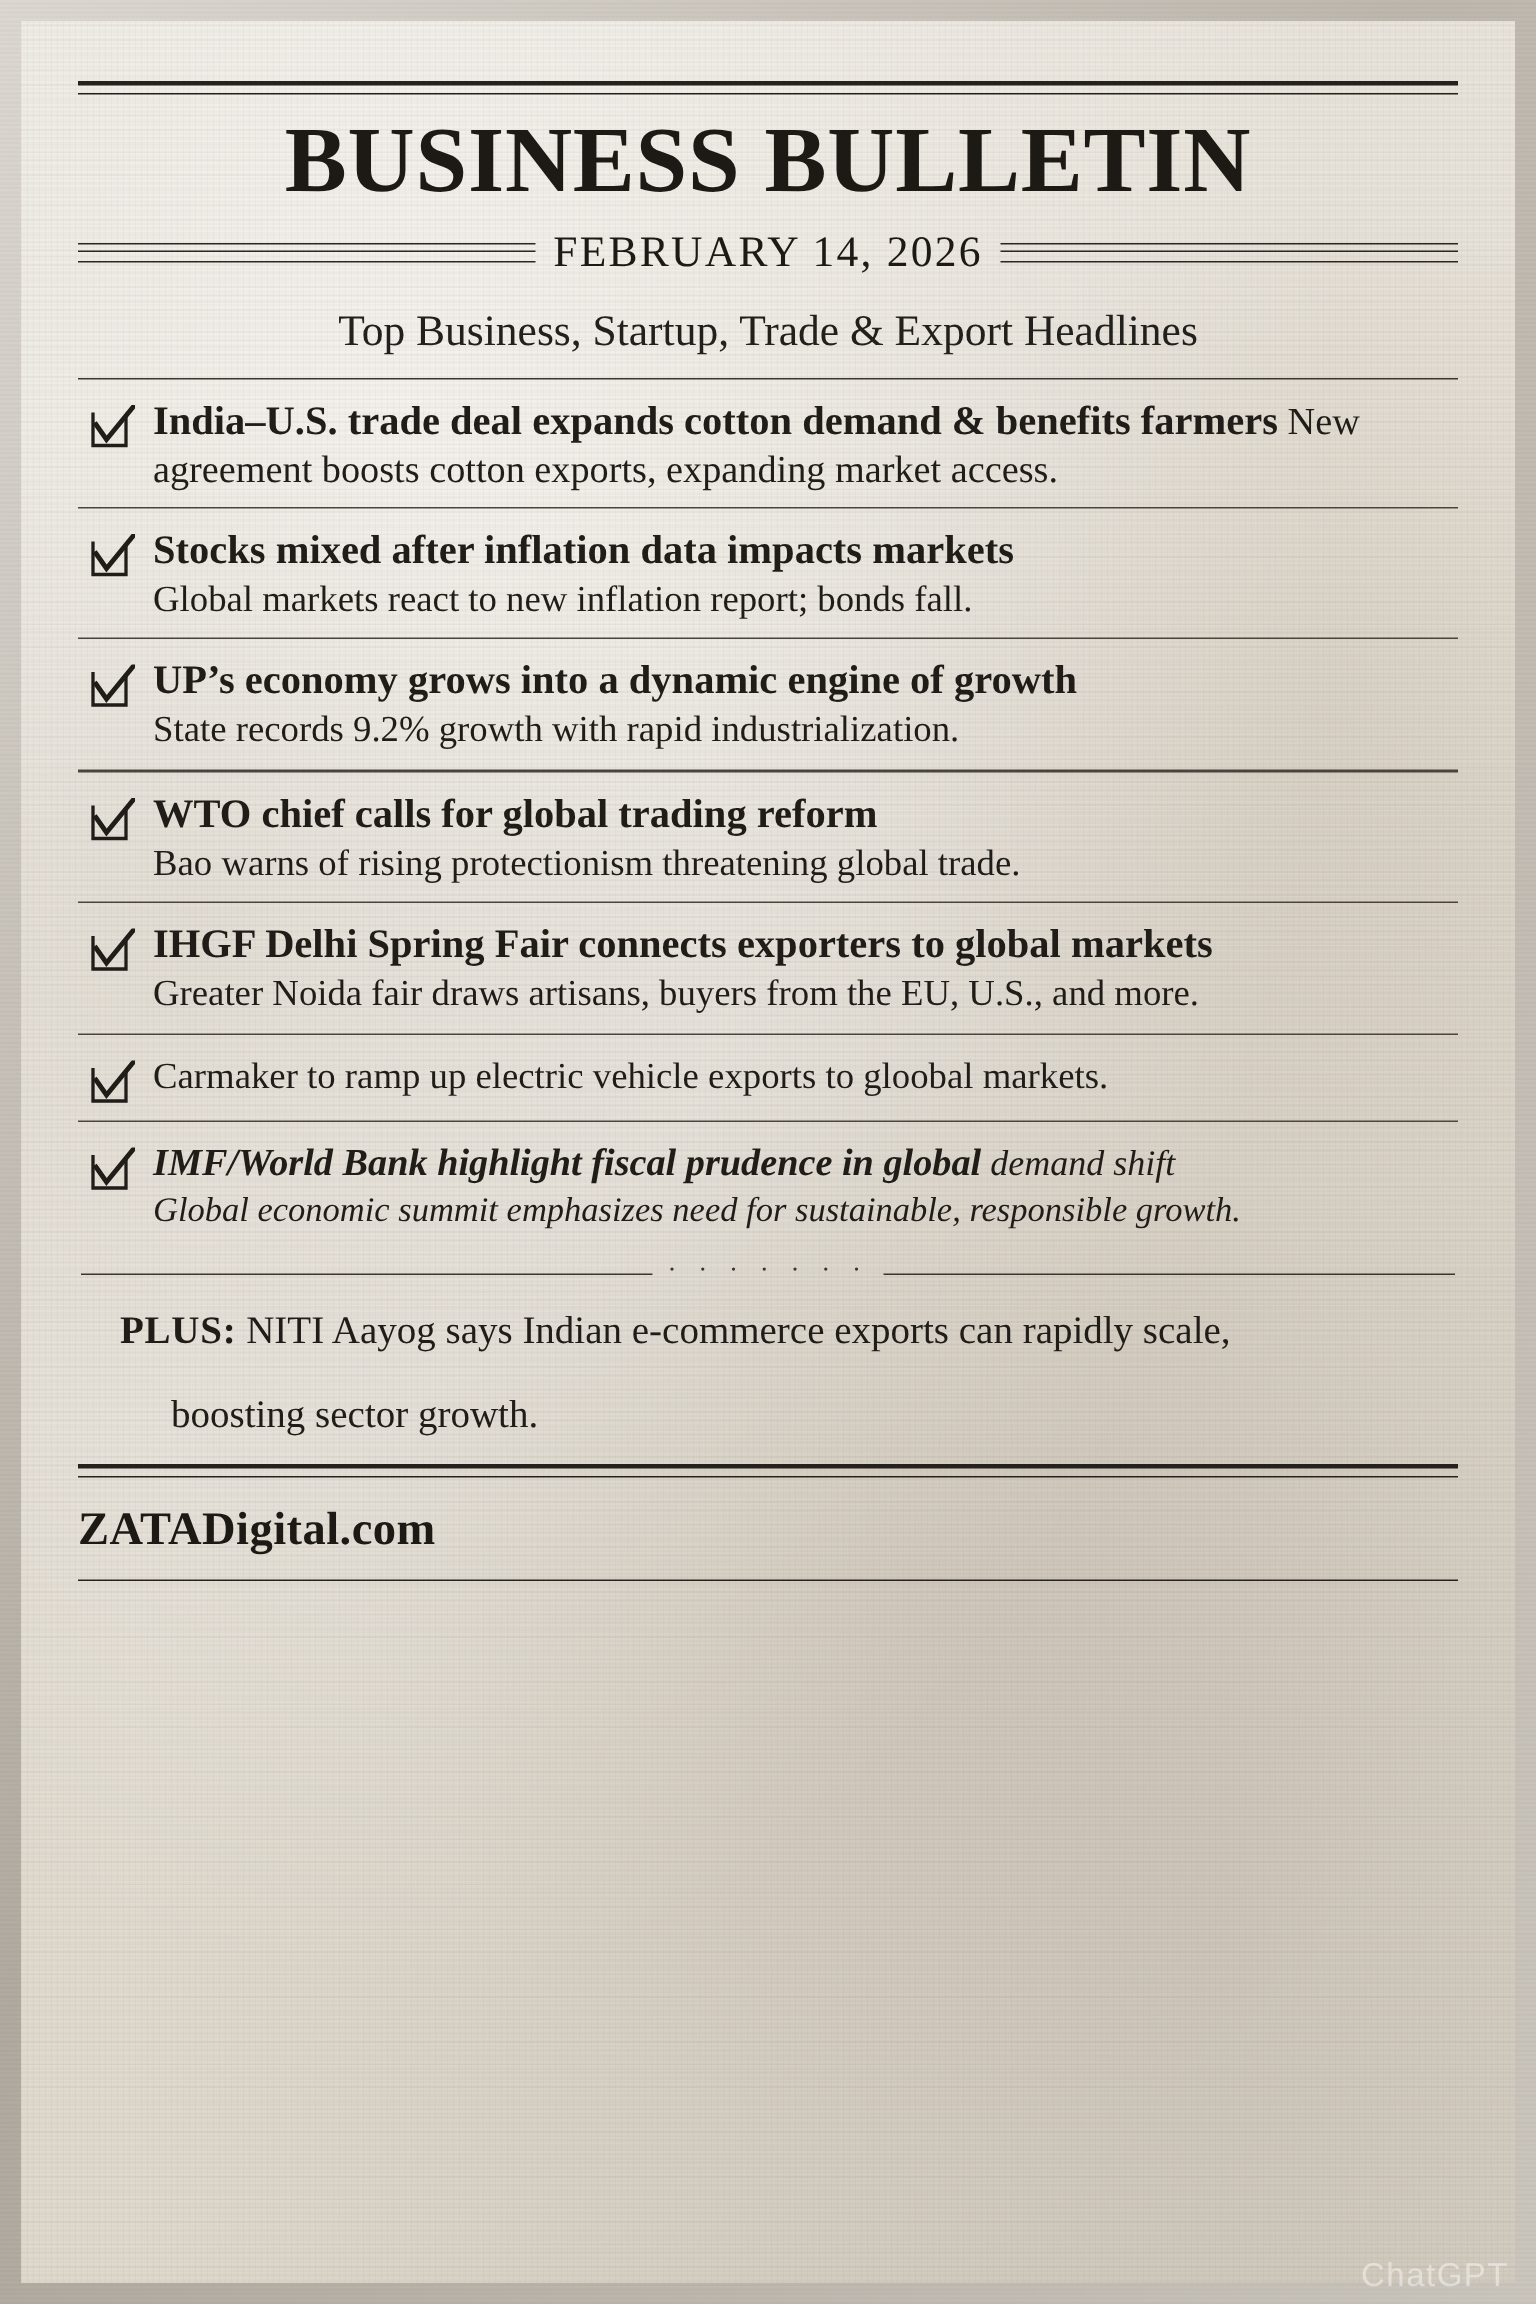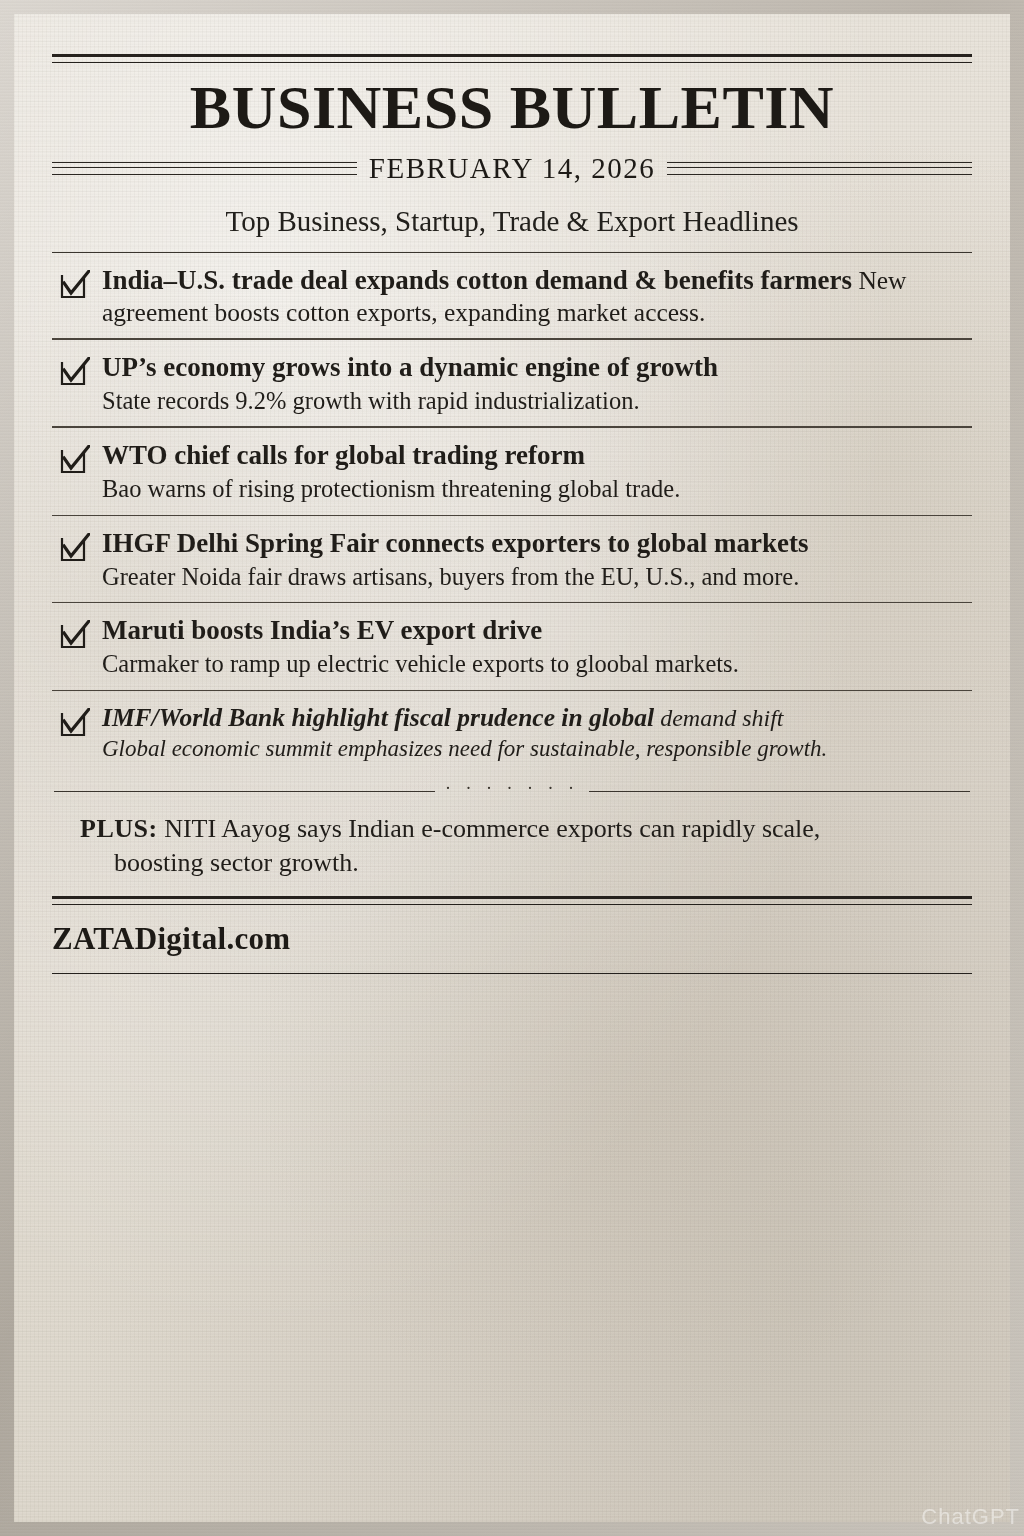--- a/index.html
+++ b/index.html
@@ -189,21 +189,21 @@
   }
 
   .plus {
     font-size: 26px;
     line-height: 1.3;
     color: #201d19;
     padding: 6px 26px 10px 28px;
     text-align: left;
   }
   .plus .plusword { font-weight: bold; letter-spacing: .5px; }
-  .plus .indent { display: block; padding-left: 34px; }
+  .plus .indent { display: block; padding-left: 34px; margin-top: 22px; }
 
   .footer-rule {
     border-top: 3px solid #25211d;
     border-bottom: 1.5px solid #25211d;
     height: 5px;
     margin: 6px 0 16px 0;
   }
   .site {
     text-align: left;
     font-size: 31px;
@@ -211,21 +211,21 @@
     color: #1d1a16;
     letter-spacing: .3px;
   }
   .bottom-rule {
     border-top: 1.5px solid #25211d;
     margin-top: 16px;
   }
 
   .watermark {
     position: absolute;
-    right: 4px;
+    right: 18px;
     bottom: 6px;
     font-family: "Liberation Sans", sans-serif;
     font-size: 22px;
     color: rgba(255,255,255,0.45);
     letter-spacing: 1px;
     z-index: 5;
   }
 </style>
 </head>
 <body>
@@ -257,20 +257,32 @@
             <path d="M4 13 L11 23 L29 1" fill="none" stroke="#201d19" stroke-width="3.2" stroke-linecap="square"></path>
           </svg>
         </span>
         <div class="itemtext">
           <span class="hl">India–U.S. trade deal expands cotton demand &amp; benefits farmers</span>
           <span class="inlinesub">New agreement boosts cotton exports, expanding market access.</span>
         </div>
       </div>
       <div class="sep thin"></div>
 
+      <div class="item">
+        <span class="check">
+          <svg width="30" height="30" viewBox="0 0 30 30">
+            <path d="M2 5 L2 27 L24 27 L24 7" fill="none" stroke="#201d19" stroke-width="2.2"></path>
+            <path d="M4 13 L11 23 L29 1" fill="none" stroke="#201d19" stroke-width="3.2" stroke-linecap="square"></path>
+          </svg>
+        </span>
+        <div class="itemtext">
+          <span class="hl">Stocks mixed after inflation data impacts markets</span>
+          <span class="sub2">Global markets react to new inflation report; bonds fall.</span>
+        </div>
+      </div>
       <div class="sep thin"></div>
 
       <div class="item">
         <span class="check">
           <svg width="30" height="30" viewBox="0 0 30 30">
             <path d="M2 5 L2 27 L24 27 L24 7" fill="none" stroke="#201d19" stroke-width="2.2"></path>
             <path d="M4 13 L11 23 L29 1" fill="none" stroke="#201d19" stroke-width="3.2" stroke-linecap="square"></path>
           </svg>
         </span>
         <div class="itemtext">
@@ -311,21 +323,20 @@
       <div class="sep thin"></div>
 
       <div class="item">
         <span class="check">
           <svg width="30" height="30" viewBox="0 0 30 30">
             <path d="M2 5 L2 27 L24 27 L24 7" fill="none" stroke="#201d19" stroke-width="2.2"></path>
             <path d="M4 13 L11 23 L29 1" fill="none" stroke="#201d19" stroke-width="3.2" stroke-linecap="square"></path>
           </svg>
         </span>
         <div class="itemtext">
-          <span class="hl">Maruti boosts India’s EV export drive</span>
           <span class="sub2">Carmaker to ramp up electric vehicle exports to gloobal markets.</span>
         </div>
       </div>
       <div class="sep thin"></div>
 
       <div class="item small">
         <span class="check">
           <svg width="30" height="30" viewBox="0 0 30 30">
             <path d="M2 5 L2 27 L24 27 L24 7" fill="none" stroke="#201d19" stroke-width="2.2"></path>
             <path d="M4 13 L11 23 L29 1" fill="none" stroke="#201d19" stroke-width="3.2" stroke-linecap="square"></path>

